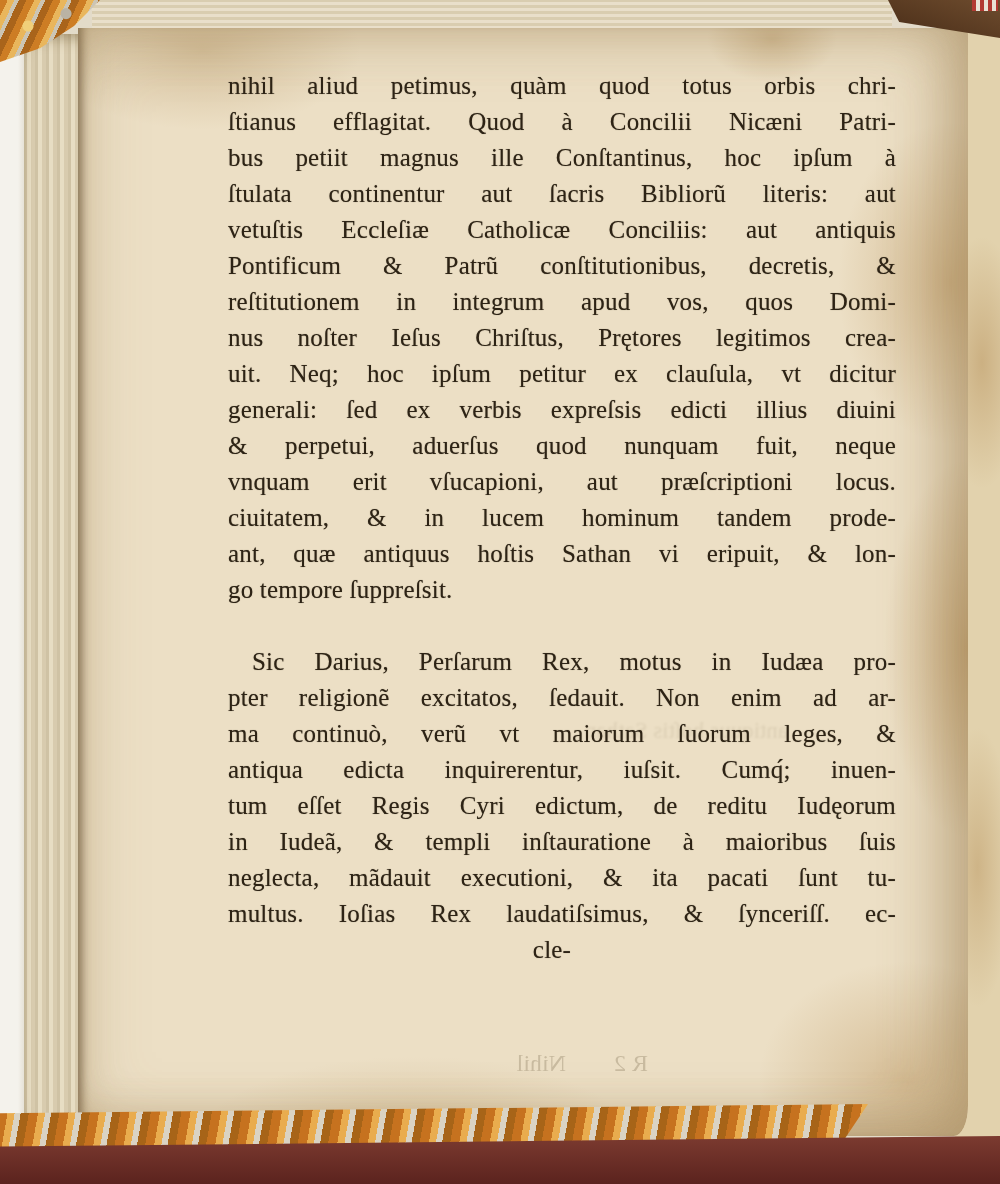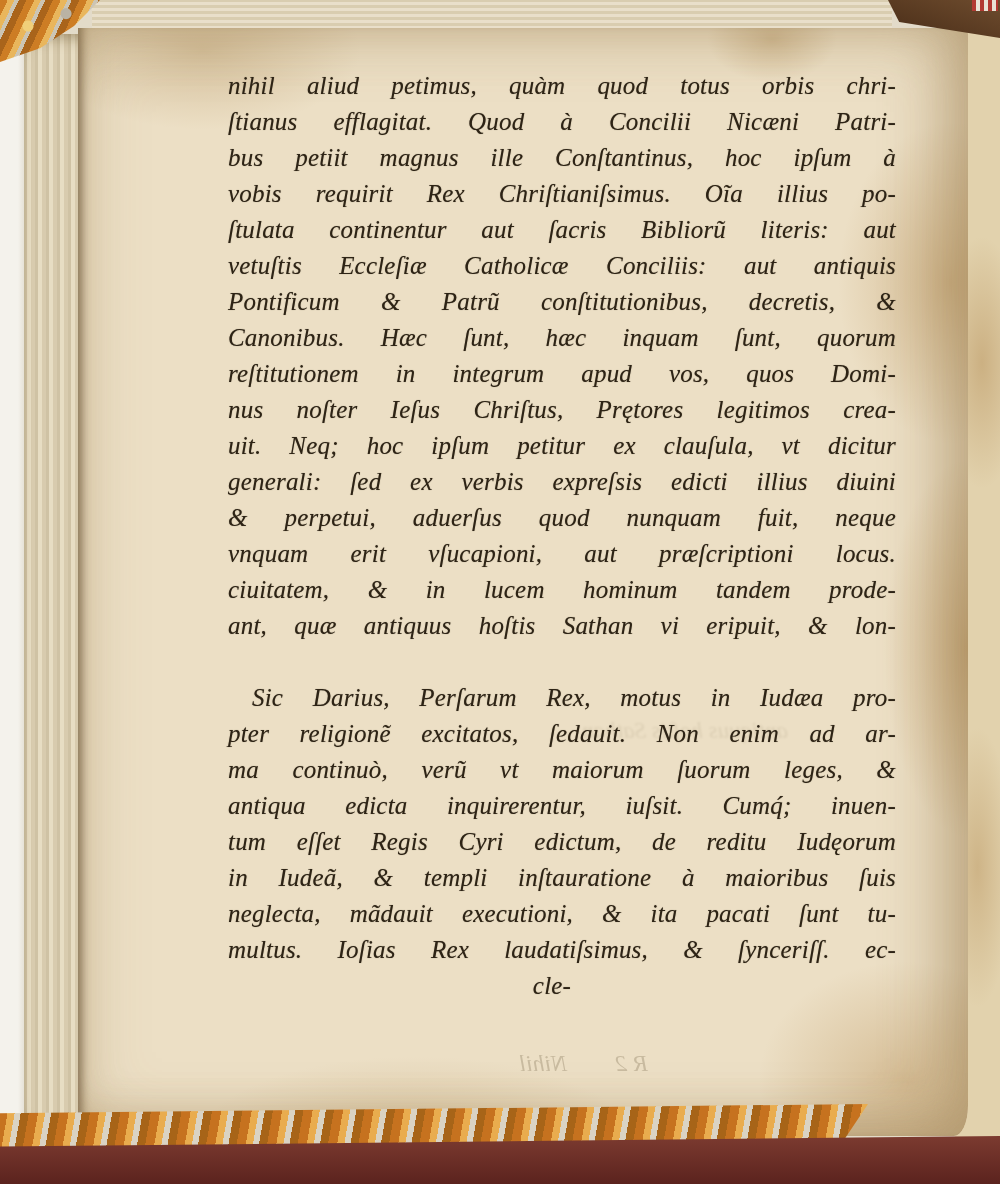--- a/index.html
+++ b/index.html
@@ -1,15 +1,15 @@
 <!DOCTYPE html>
 <html><head>
 <meta charset="utf-8">
 <style>
-  * { margin:0; padding:0; box-sizing:border-box;font-style:italic; }
+  * { margin:0; padding:0; box-sizing:border-box; }
   html,body { width:1000px; height:1184px; overflow:hidden; }
   body { font-family:"Liberation Serif", serif; background:#cfc4ac; }
 
   .scene { position:relative; width:1000px; height:1184px; background:#e3dbc9; overflow:hidden; }
 
   
   .backing-left {
     position:absolute; left:0; top:36px; width:30px; height:1108px;
     background:linear-gradient(90deg,#f4f2ec 0 60%, #d9d2c2 100%);
   }
@@ -128,33 +128,32 @@
   <div class="page-stack"></div>
 
   <div class="page">
 
     <div class="show-through-mid">antiquus hoſtis Sathan</div>
 
     <div class="text-block">
       <div class="line j">nihil aliud petimus, quàm quod totus orbis chri-</div>
       <div class="line j">ſtianus efflagitat. Quod à Concilii Nicæni Patri-</div>
       <div class="line j">bus petiit magnus ille Conſtantinus, hoc ipſum à</div>
-      <div class="line j">vobis requirit Rex Chriſtianiſsimus. Oĩa illius po-</div>
       <div class="line j">ſtulata continentur aut ſacris Bibliorũ literis: aut</div>
       <div class="line j">vetuſtis Eccleſiæ Catholicæ Conciliis: aut antiquis</div>
       <div class="line j">Pontificum &amp; Patrũ conſtitutionibus, decretis, &amp;</div>
-      <div class="line j">Canonibus. Hæc ſunt, hæc inquam ſunt, quorum</div>
       <div class="line j">reſtitutionem in integrum apud vos, quos Domi-</div>
       <div class="line j">nus noſter Ieſus Chriſtus, Prętores legitimos crea-</div>
       <div class="line j">uit. Neq; hoc ipſum petitur ex clauſula, vt dicitur</div>
       <div class="line j">generali: ſed ex verbis expreſsis edicti illius diuini</div>
       <div class="line j">&amp; perpetui, aduerſus quod nunquam fuit, neque</div>
       <div class="line j">vnquam erit vſucapioni, aut præſcriptioni locus.</div>
       <div class="line j">ciuitatem, &amp; in lucem hominum tandem prode-</div>
       <div class="line j">ant, quæ antiquus hoſtis Sathan vi eripuit, &amp; lon-</div>
+      <div class="line end">go tempore ſuppreſsit.</div>
       <div class="line j indent">Sic Darius, Perſarum Rex, motus in Iudæa pro-</div>
       <div class="line j">pter religionẽ excitatos, ſedauit. Non enim ad ar-</div>
       <div class="line j">ma continuò, verũ vt maiorum ſuorum leges, &amp;</div>
       <div class="line j">antiqua edicta inquirerentur, iuſsit. Cumq́; inuen-</div>
       <div class="line j">tum eſſet Regis Cyri edictum, de reditu Iudęorum</div>
       <div class="line j">in Iudeã, &amp; templi inſtauratione à maioribus ſuis</div>
       <div class="line j">neglecta, mãdauit executioni, &amp; ita pacati ſunt tu-</div>
       <div class="line j">multus. Ioſias Rex laudatiſsimus, &amp; ſynceriſſ. ec-</div>
       <div class="line catchword">cle-</div>
     </div>

